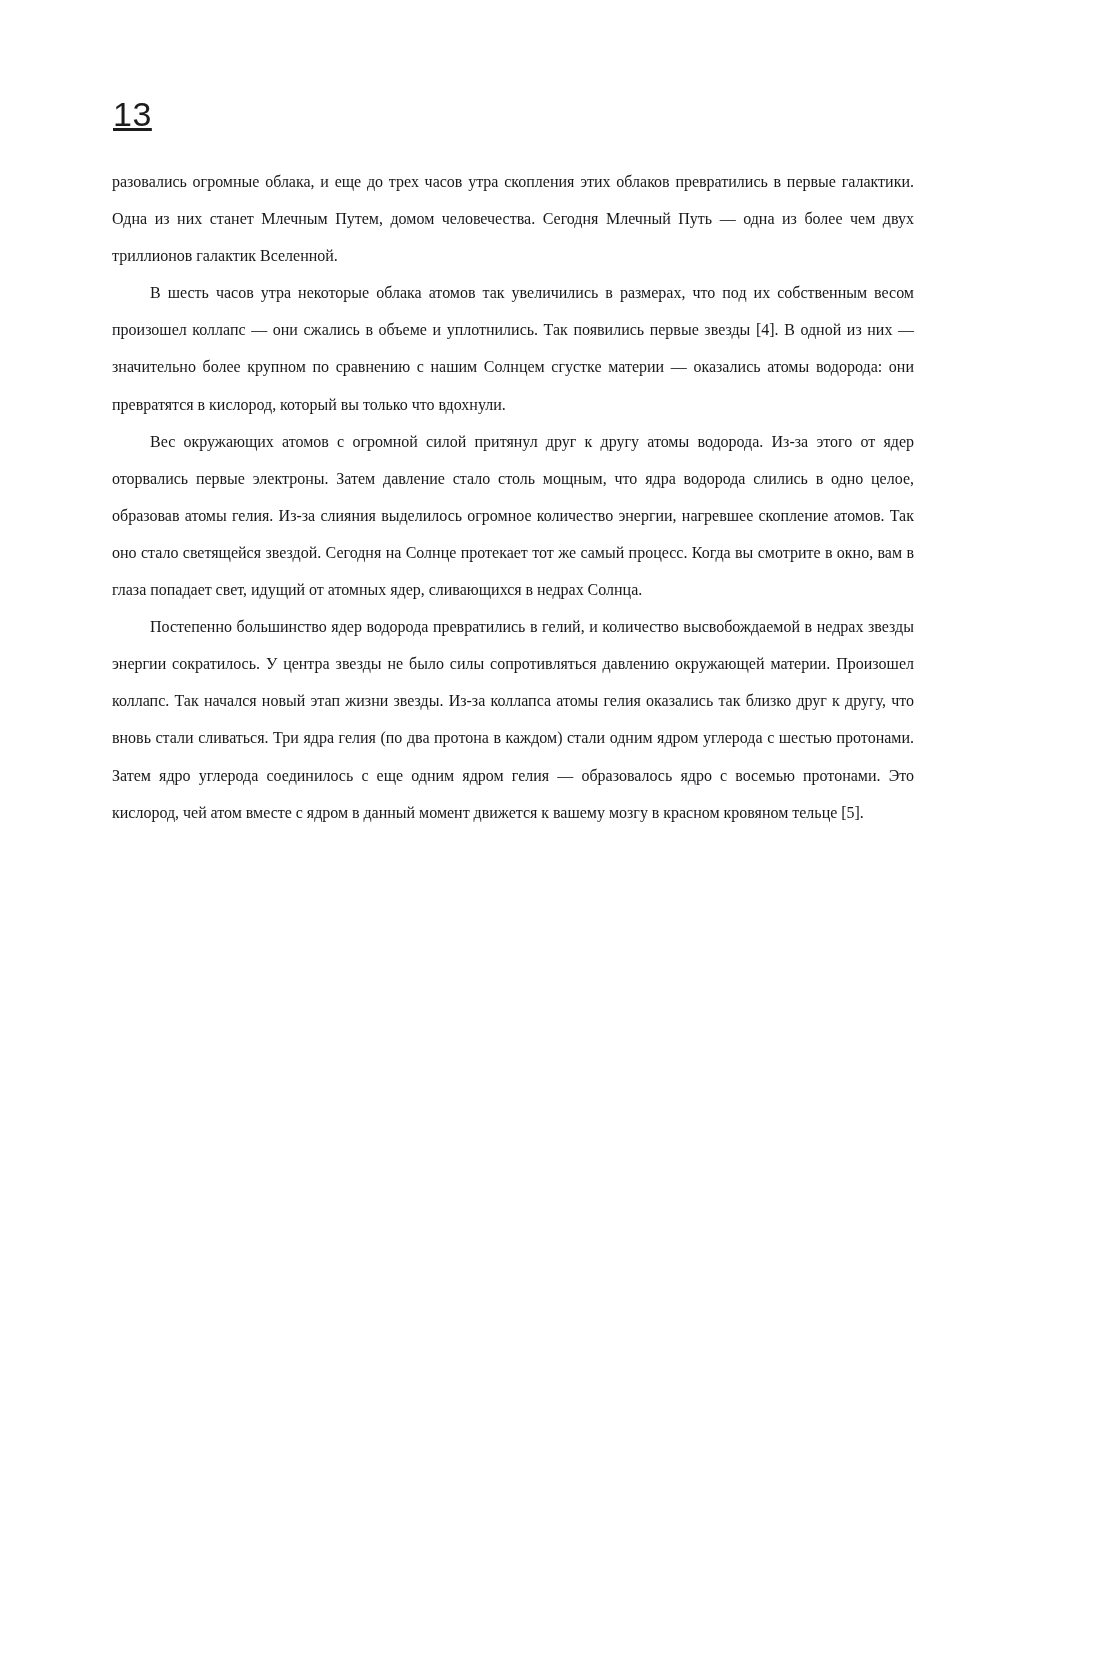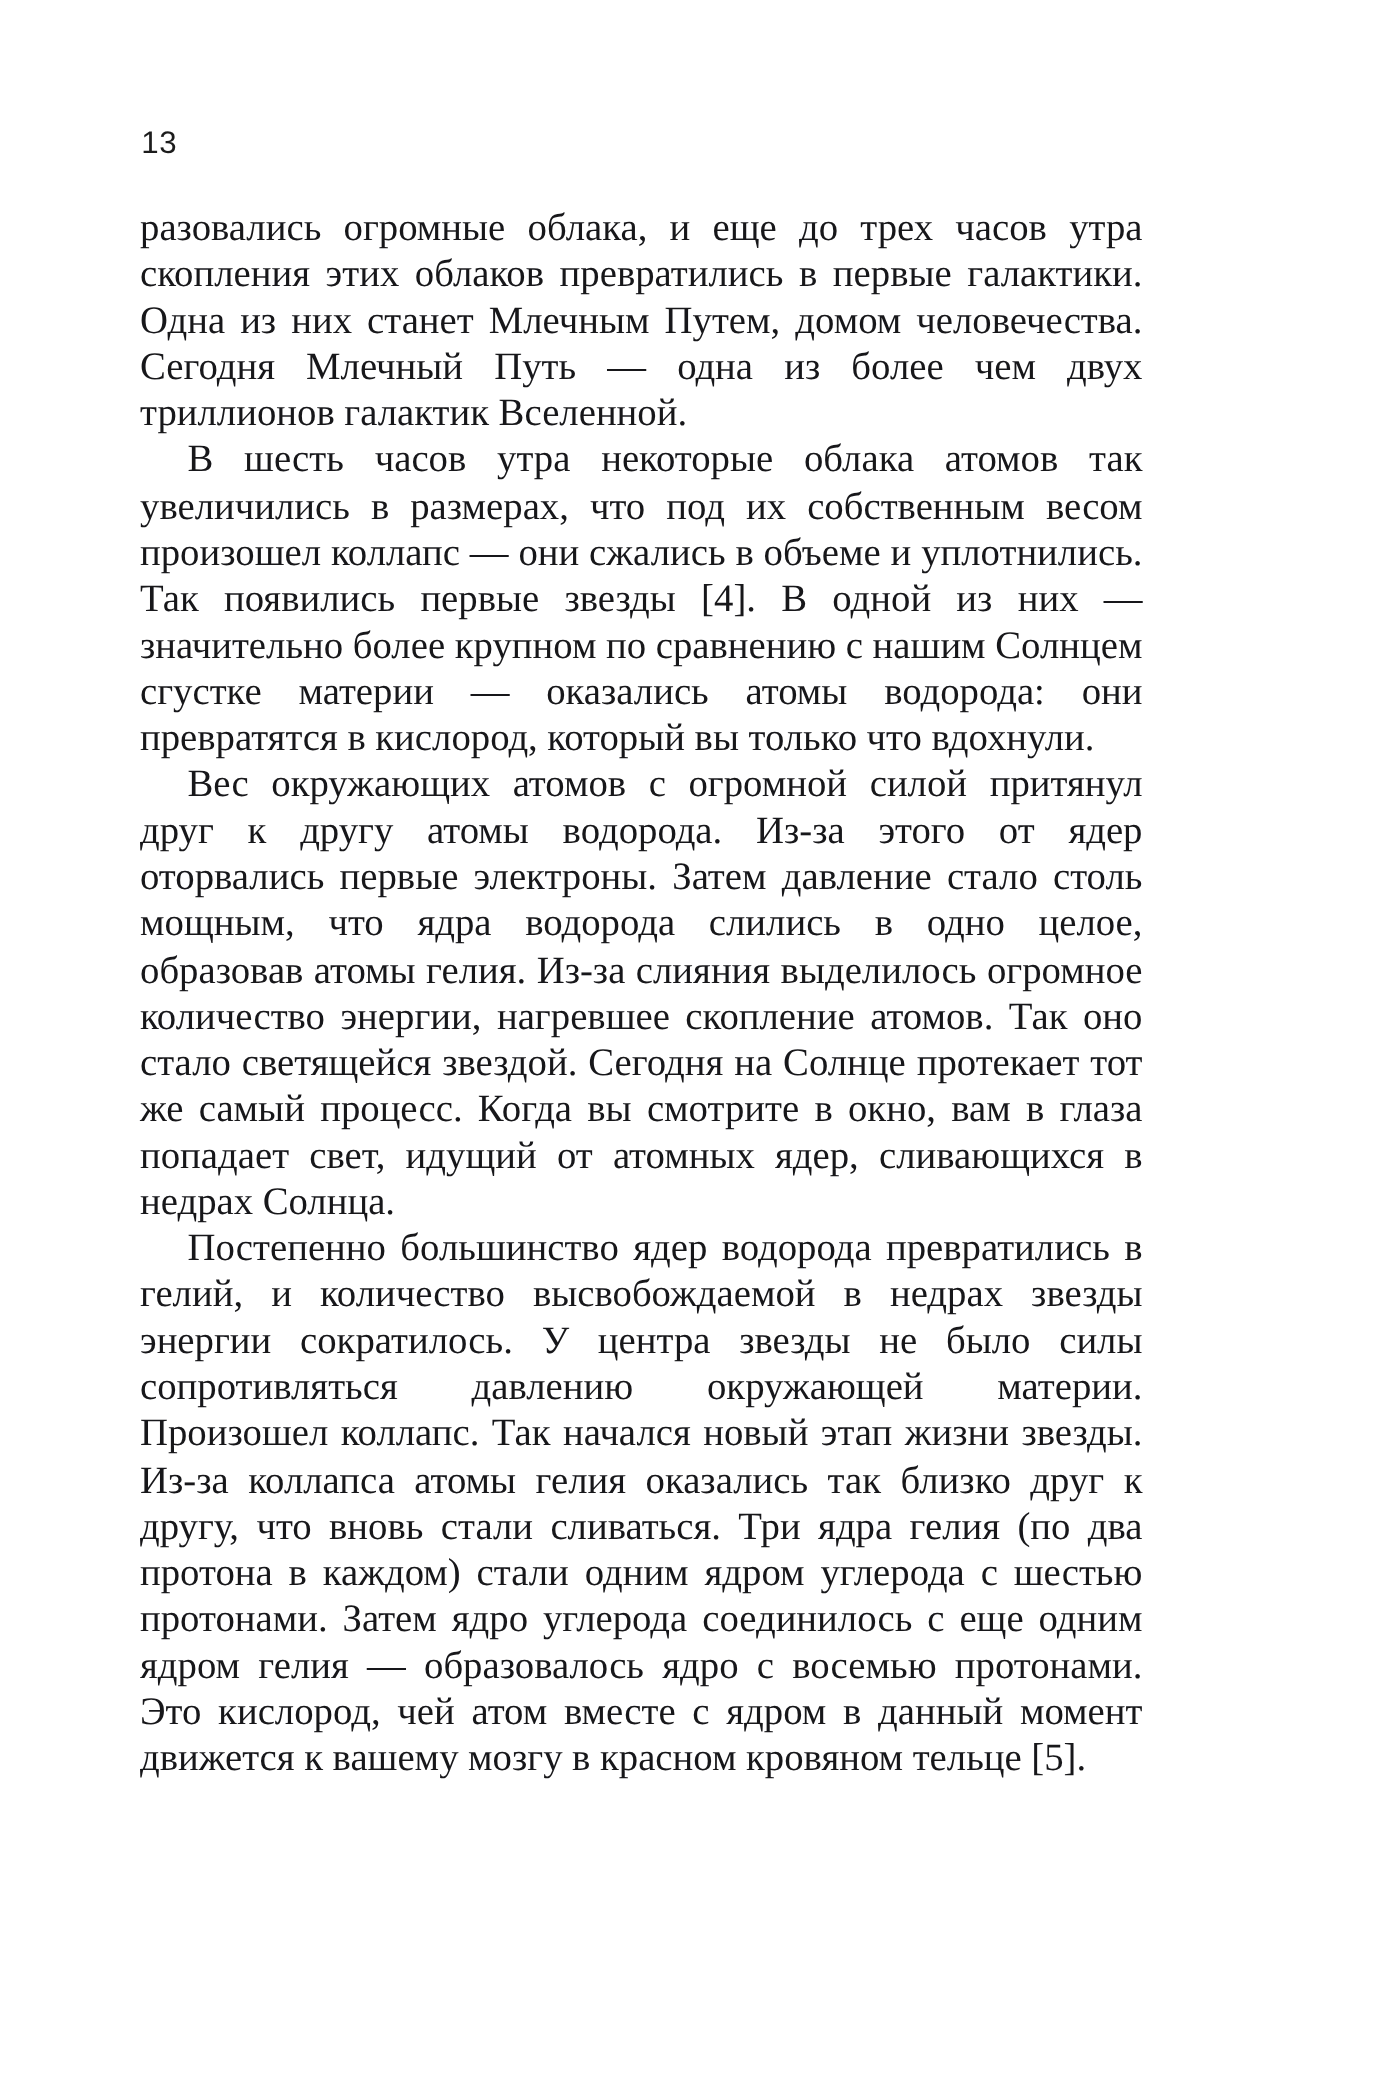--- a/index.html
+++ b/index.html
@@ -28,34 +28,35 @@
     font-family: "Liberation Sans", sans-serif;
     font-size: 19.5px;
     line-height: 26px;
     color: #1c1c1c;
     letter-spacing: 0.1px;
   }
   .running-head .chapter-title {
     white-space: nowrap;
   }
   .running-head .folio {
-    font-size: 25px;
+    font-size: 34px;
     line-height: 26px;
     color: #1c1c1c;
     letter-spacing: 0.5px;
+    text-decoration: underline;
   }
 
   
   .text-block {
     position: absolute;
     left: 112px;
     top: 163px;
     width: 802px;
     font-family: "Liberation Serif", serif;
-    font-size: 31px;
+    font-size: 16px;
     line-height: 37.1px;
     color: #17171a;
     text-align: justify;
     text-justify: inter-word;
     -webkit-hyphens: none;
     hyphens: none;
   }
   .text-block p {
     margin: 0;
     text-indent: 38px;

